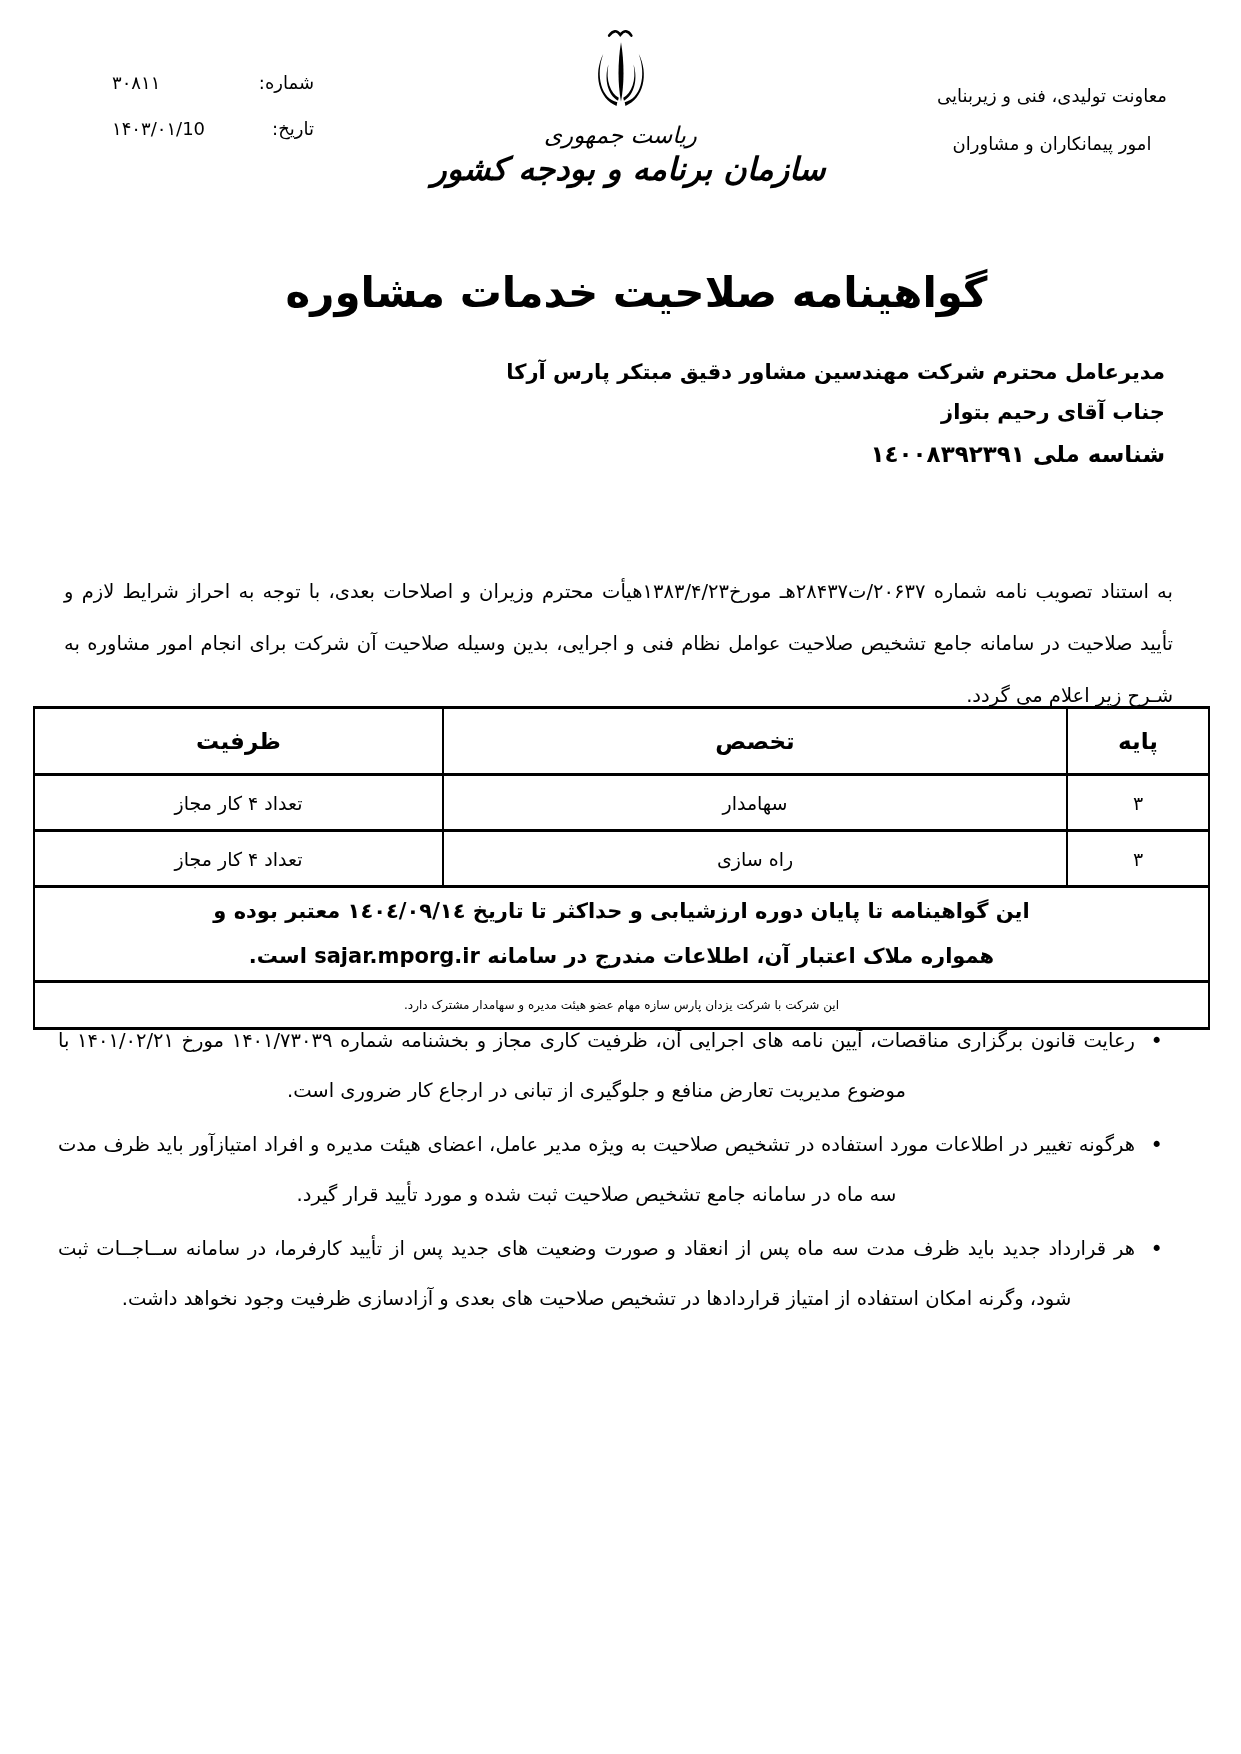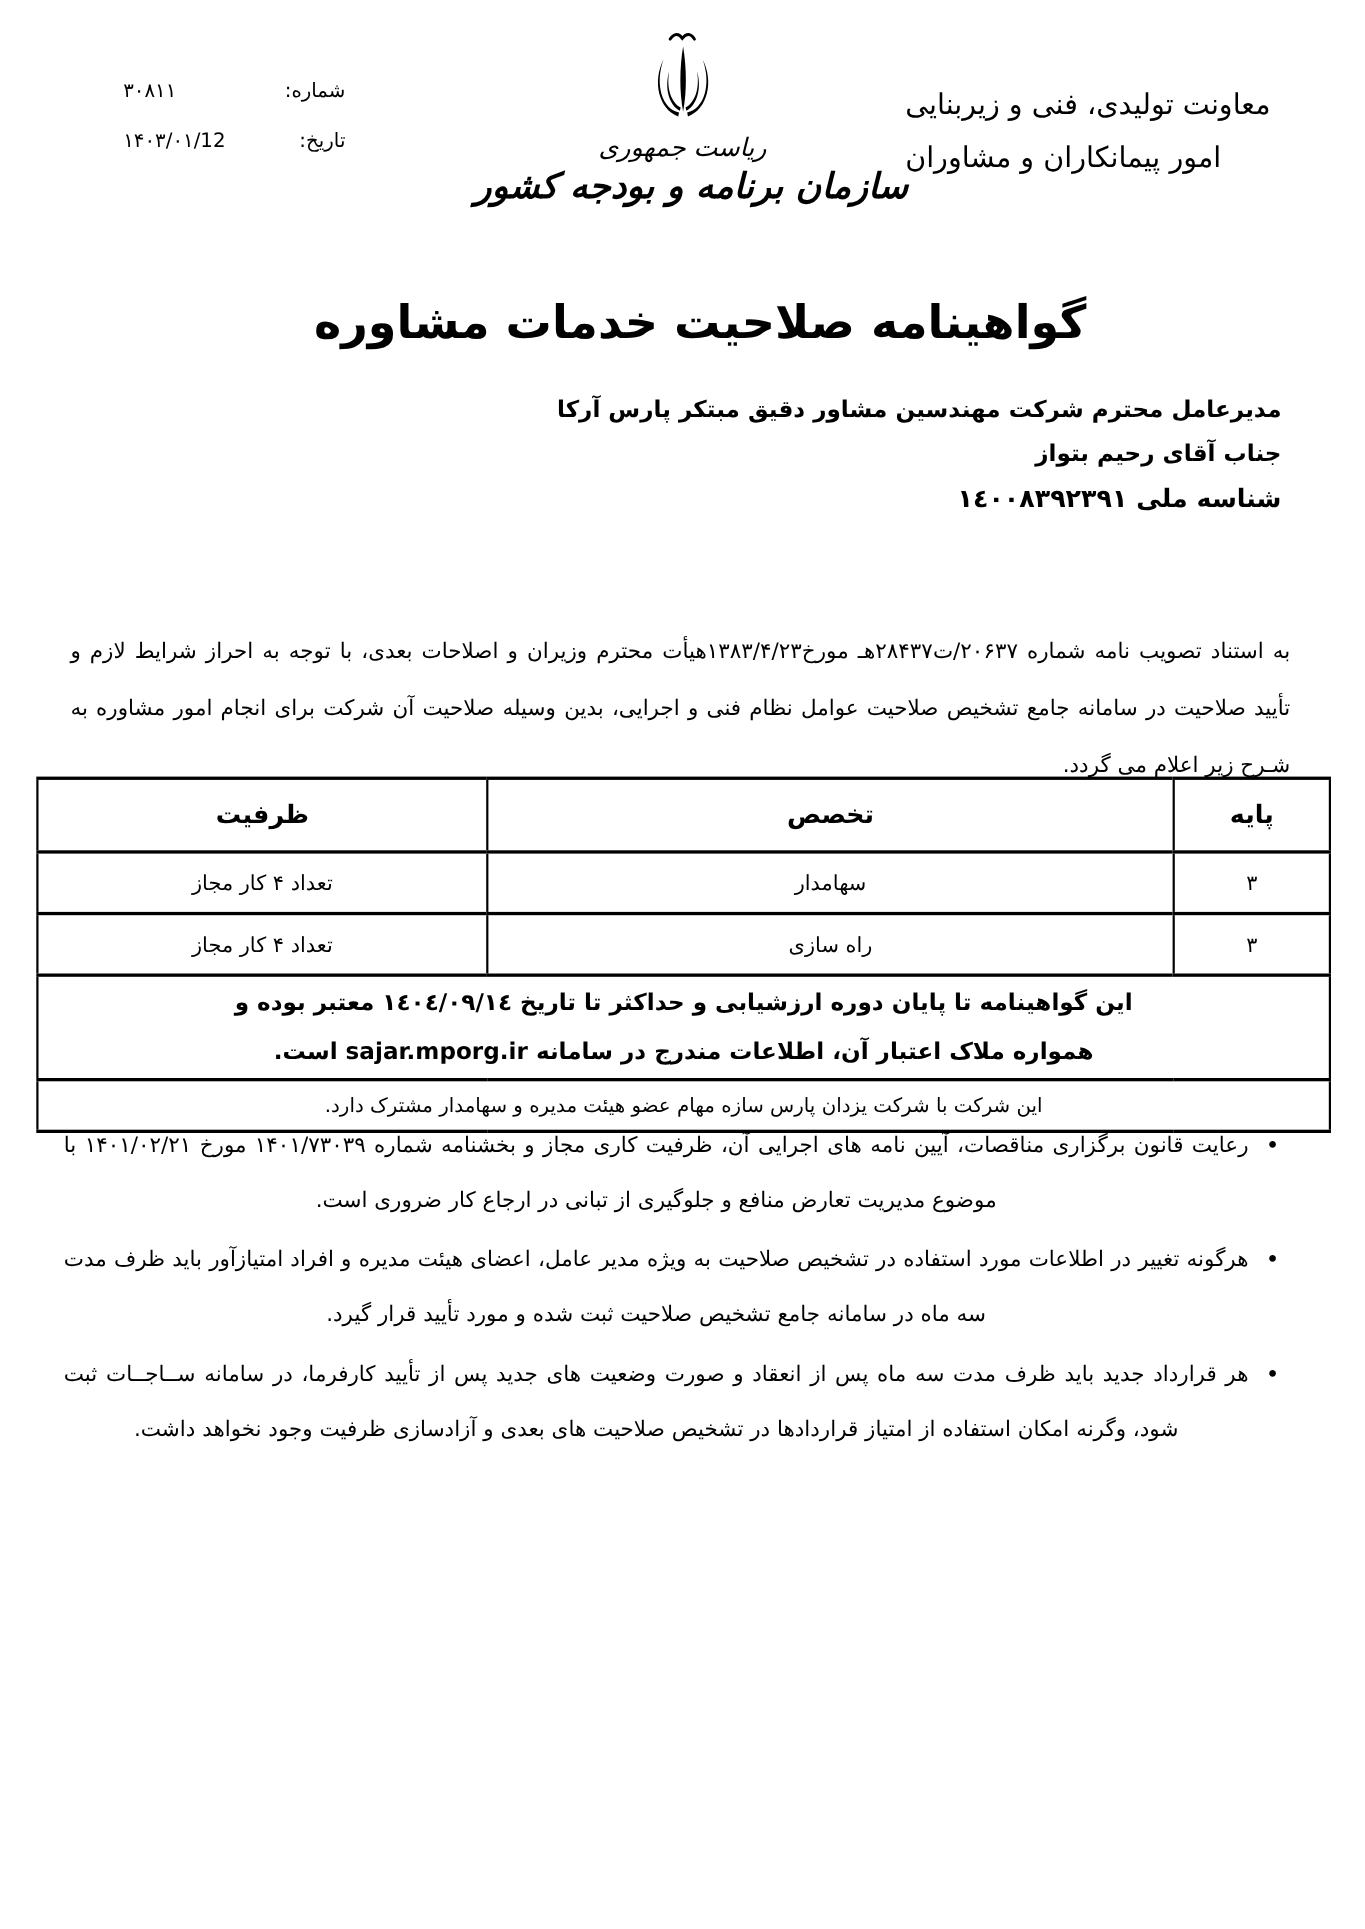--- a/index.html
+++ b/index.html
@@ -22,22 +22,22 @@
 
   .org-center {
     position:absolute; left:0; right:0; top:26px;
     text-align:center; direction:rtl;
   }
   .emblem { display:block; margin:0 auto; }
   .org-presidency { font-size:23px; font-style:italic; margin-top:8px; }
   .org-name { font-size:32px; font-weight:bold; font-style:italic; margin-top:2px;padding-left:16px; }
 
   .dept-right {
-    position:absolute; right:86px; top:72px;
-    direction:rtl; text-align:left; font-size:26px; line-height:48px;
+    position:absolute; right:74px; top:72px;
+    direction:rtl; text-align:center; font-size:18px; line-height:48px;
   }
 
   
   .title {
     position:absolute; top:268px; left:0; right:0; margin:0;
     text-align:center; font-size:42px; font-weight:bold; direction:rtl;padding-left:32px;
   }
 
   
   .addressee {
@@ -61,21 +61,21 @@
   }
   .cap-table th, .cap-table td {
     border-left:2px solid #000; border-right:2px solid #000;
     border-top:3.5px solid #000; border-bottom:3.5px solid #000;
     text-align:center; vertical-align:middle; padding:0 6px;
   }
   .cap-table { border:2.5px solid #000; }
   .cap-table th { height:64px; font-size:23px; font-weight:bold; }
   .cap-table td.data-cell { height:53px; font-size:19px; }
   .cap-table .validity-cell { font-weight:bold; font-size:21px; line-height:45px; height:92px; }
-  .cap-table .share-cell { font-size:18px; height:44px; font-weight:normal; }
+  .cap-table .share-cell { font-size:12px; height:44px; font-weight:normal; }
 
   
   .notes {
     position:absolute; right:70px; left:58px; top:1016px;
     margin:0; padding:0; list-style:none;
     direction:rtl; font-size:19.5px; line-height:50px;
   }
   .notes li {
     position:relative; padding-right:36px; margin-bottom:4px;
     text-align:justify; text-align-last:center;
@@ -87,21 +87,21 @@
 
 <div class="page">
 
   <div class="meta-left">
     <div class="meta-row">
       <span>شماره:</span>
       <span>۳۰۸۱۱</span>
     </div>
     <div class="meta-row">
       <span>تاریخ:</span>
-      <span>۱۴۰۳/۰۱/12</span>
+      <span>۱۴۰۳/۰۱/10</span>
     </div>
   </div>
 
   <div class="org-center">
     <svg class="emblem" width="74" height="88" viewBox="0 0 100 115" aria-hidden="true">
       <path d="M34 11 q8 -11 15 -1 q8 -10 15 1" fill="none" stroke="#000" stroke-width="3.5" stroke-linecap="round"></path>
       <path d="M50 20 C45.5 47 45.5 76 50 100 C54.5 76 54.5 47 50 20 Z" fill="#000"></path>
       <path d="M46 99 C32 91 27 70 33 50 C29 72 36 89 47 95 Z" fill="#000"></path>
       <path d="M54 99 C68 91 73 70 67 50 C71 72 64 89 53 95 Z" fill="#000"></path>
       <path d="M44 106 C20 97 12 63 26 36 C15 66 24 97 45 101 Z" fill="#000"></path>

